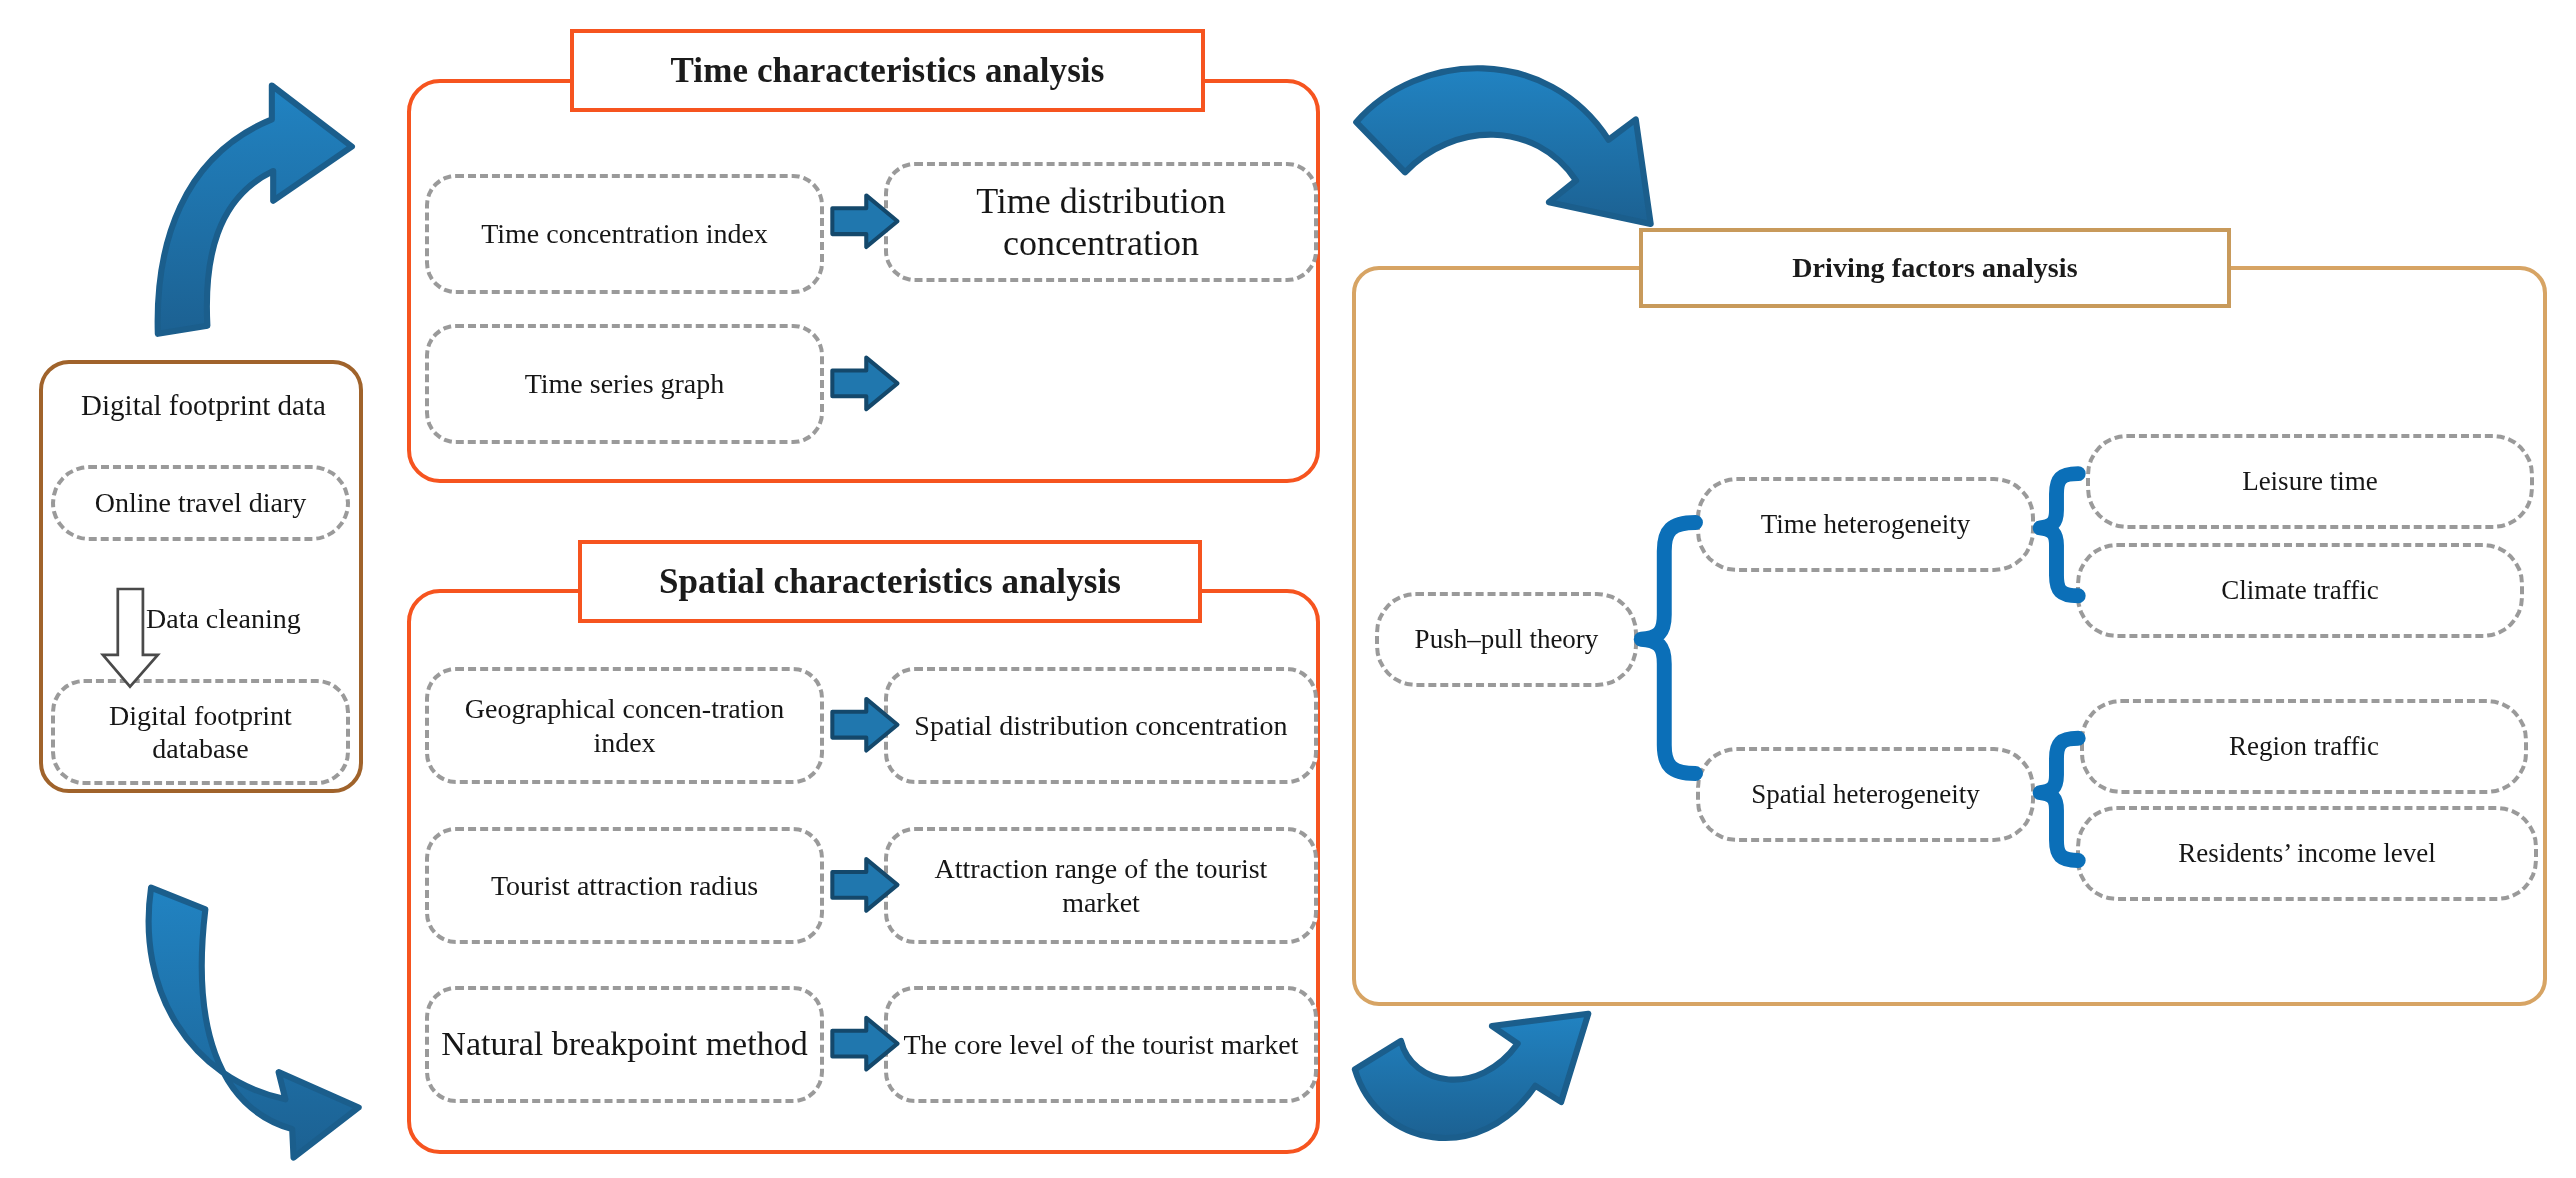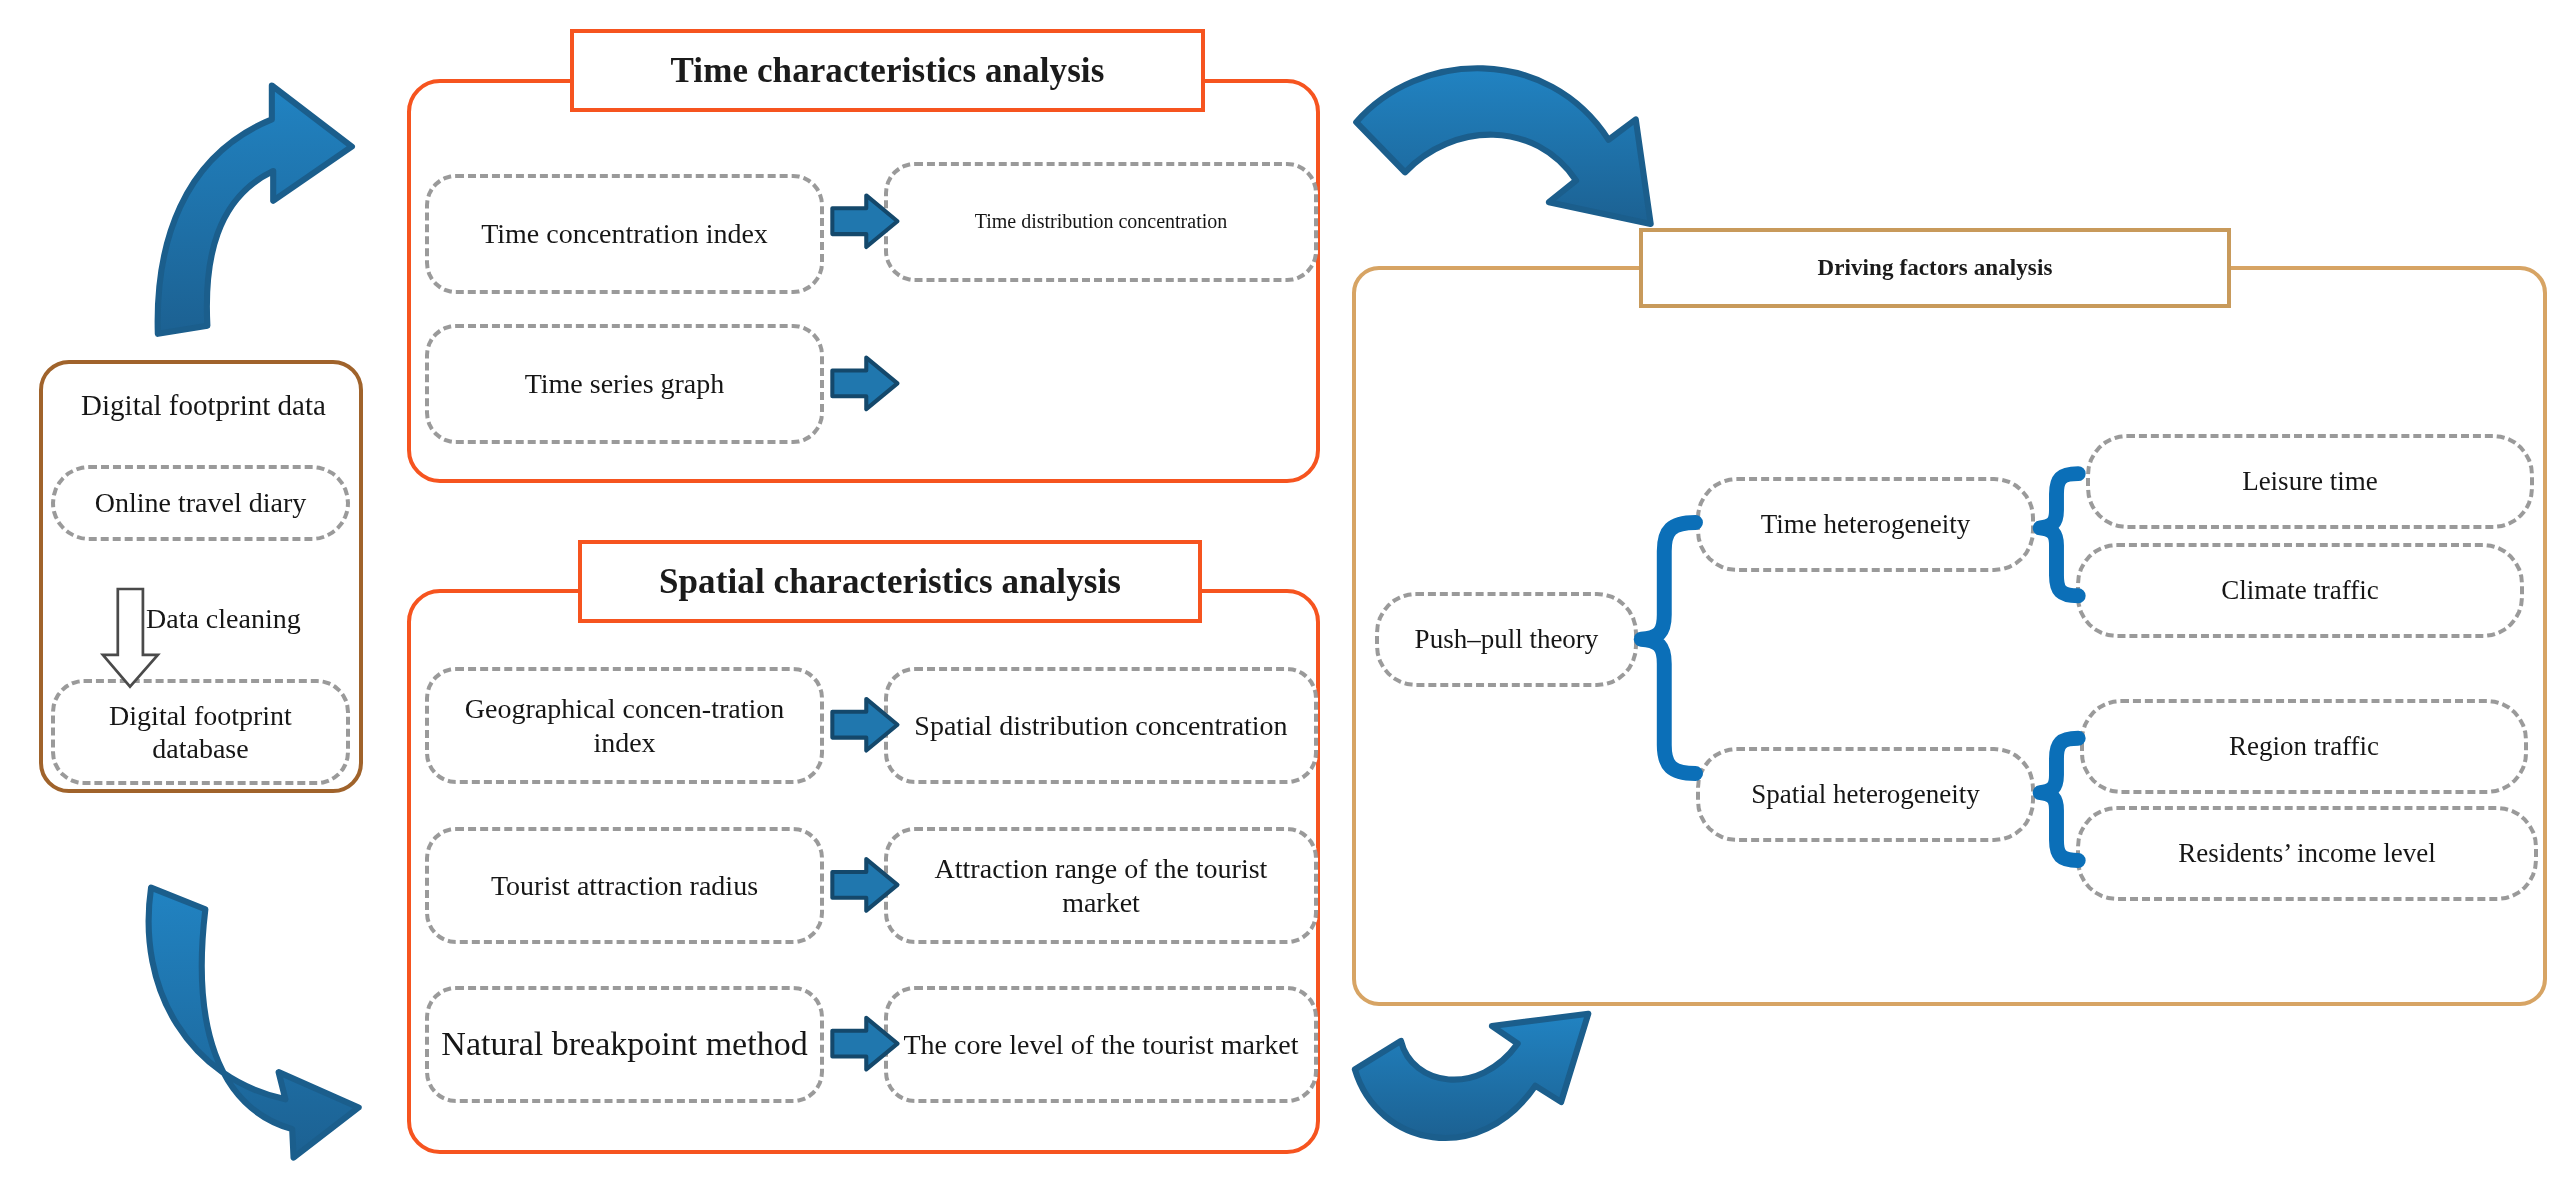--- a/index.html
+++ b/index.html
@@ -97,40 +97,40 @@
 
   <div class="plain-label" style="left:146px; top:603px; width:204px; text-align:left; font-size:28px;">Data cleaning</div>
 
   <div class="node" style="left:51px; top:679px; width:299px; height:106px; font-size:28px; border-radius:33px;">Digital footprint database</div>
 
   <div class="panel panel-orange" style="left:407px; top:79px; width:913px; height:404px;"></div>
 
   <div class="title-box title-orange" style="left:570px; top:29px; width:635px; height:83px; font-size:35px;">Time characteristics analysis</div>
 
   <div class="node" style="left:425px; top:174px; width:399px; height:120px; font-size:28px;">Time concentration index</div>
-  <div class="node" style="left:884px; top:162px; width:434px; height:120px; font-size:20px;">Time distribution concentration</div>
+  <div class="node" style="left:884px; top:162px; width:434px; height:120px; font-size:36px;">Time distribution concentration</div>
 
   <div class="node" style="left:425px; top:324px; width:399px; height:120px; font-size:28px;">Time series graph</div>
 
   <div class="panel panel-orange" style="left:407px; top:589px; width:913px; height:565px;"></div>
 
   <div class="title-box title-orange" style="left:578px; top:540px; width:624px; height:83px; font-size:35px;">Spatial characteristics analysis</div>
 
   <div class="node" style="left:425px; top:667px; width:399px; height:117px; font-size:28px;">Geographical concen-­tration index</div>
   <div class="node" style="left:884px; top:667px; width:434px; height:117px; font-size:28px;">Spatial distribution concentration</div>
 
   <div class="node" style="left:425px; top:827px; width:399px; height:117px; font-size:28px;">Tourist attraction radius</div>
   <div class="node" style="left:884px; top:827px; width:434px; height:117px; font-size:28px;">Attraction range of the tourist market</div>
 
   <div class="node" style="left:425px; top:986px; width:399px; height:117px; font-size:34px;">Natural breakpoint method</div>
   <div class="node" style="left:884px; top:986px; width:434px; height:117px; font-size:28px;">The core level of the tourist market</div>
 
   <div class="panel panel-tan" style="left:1352px; top:266px; width:1195px; height:740px;"></div>
 
-  <div class="title-box title-tan" style="left:1639px; top:228px; width:592px; height:80px; font-size:23px;">Driving factors analysis</div>
+  <div class="title-box title-tan" style="left:1639px; top:228px; width:592px; height:80px; font-size:28px;">Driving factors analysis</div>
 
   <div class="node" style="left:1375px; top:592px; width:263px; height:95px; font-size:27px; border-radius:41px;">Push–pull theory</div>
 
   <div class="node" style="left:1696px; top:477px; width:339px; height:95px; font-size:27px; border-radius:41px;">Time heterogeneity</div>
 
   <div class="node" style="left:1696px; top:747px; width:339px; height:95px; font-size:27px; border-radius:41px;">Spatial heterogeneity</div>
 
   <div class="node" style="left:2086px; top:434px; width:448px; height:95px; font-size:27px; border-radius:41px;">Leisure time</div>
 
   <div class="node" style="left:2076px; top:543px; width:448px; height:95px; font-size:27px; border-radius:41px;">Climate traffic</div>

